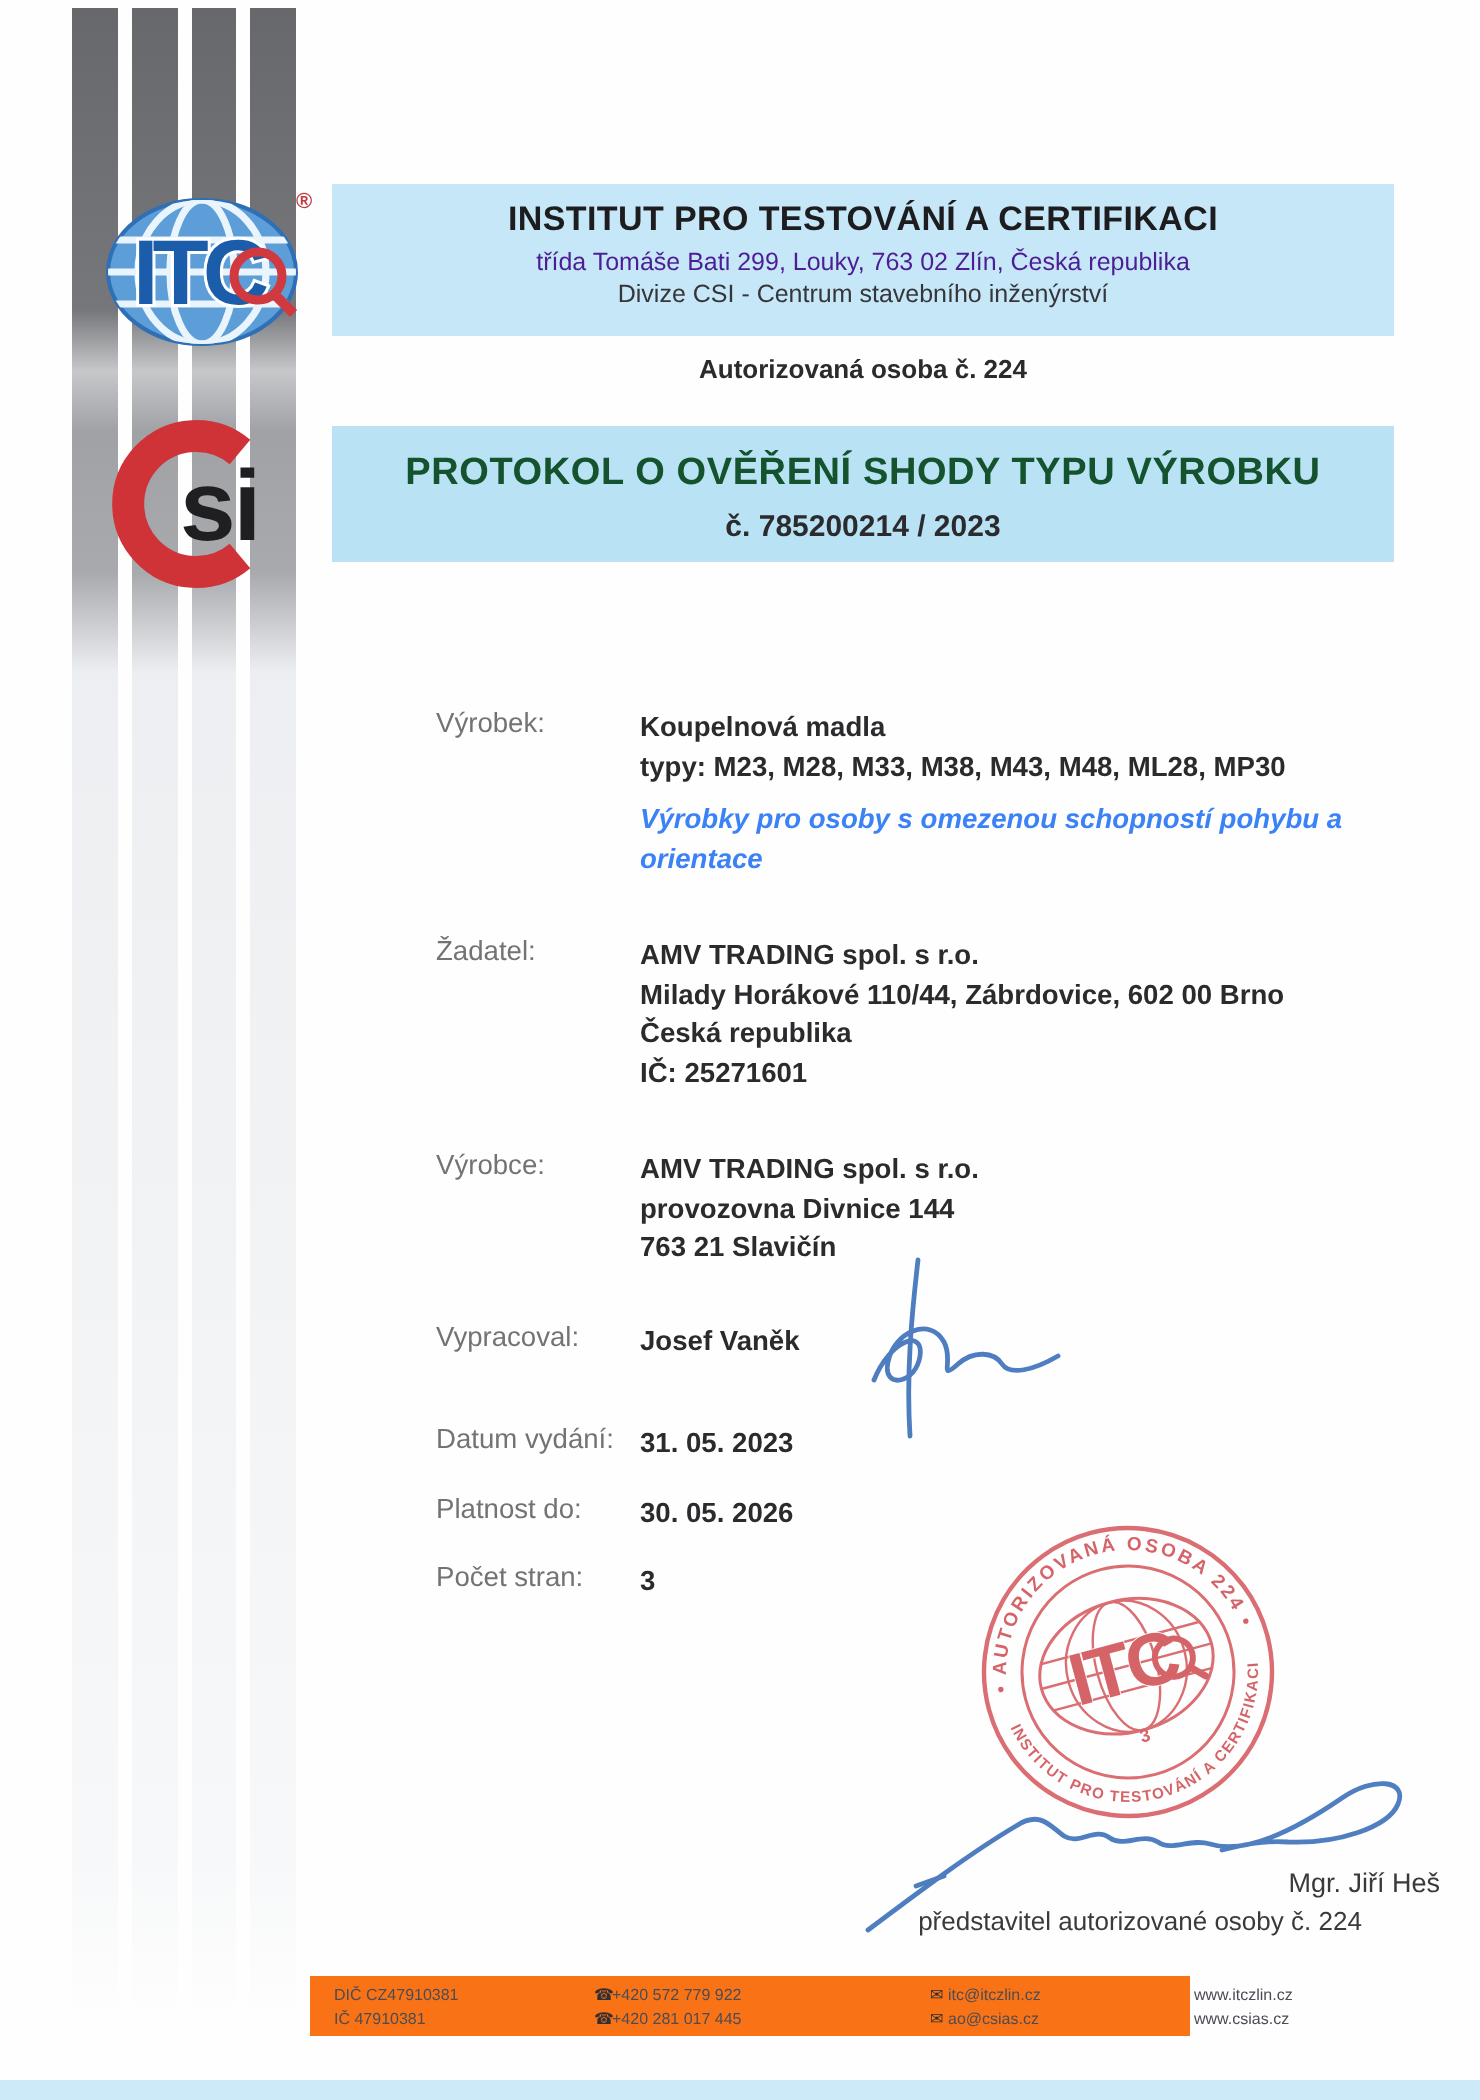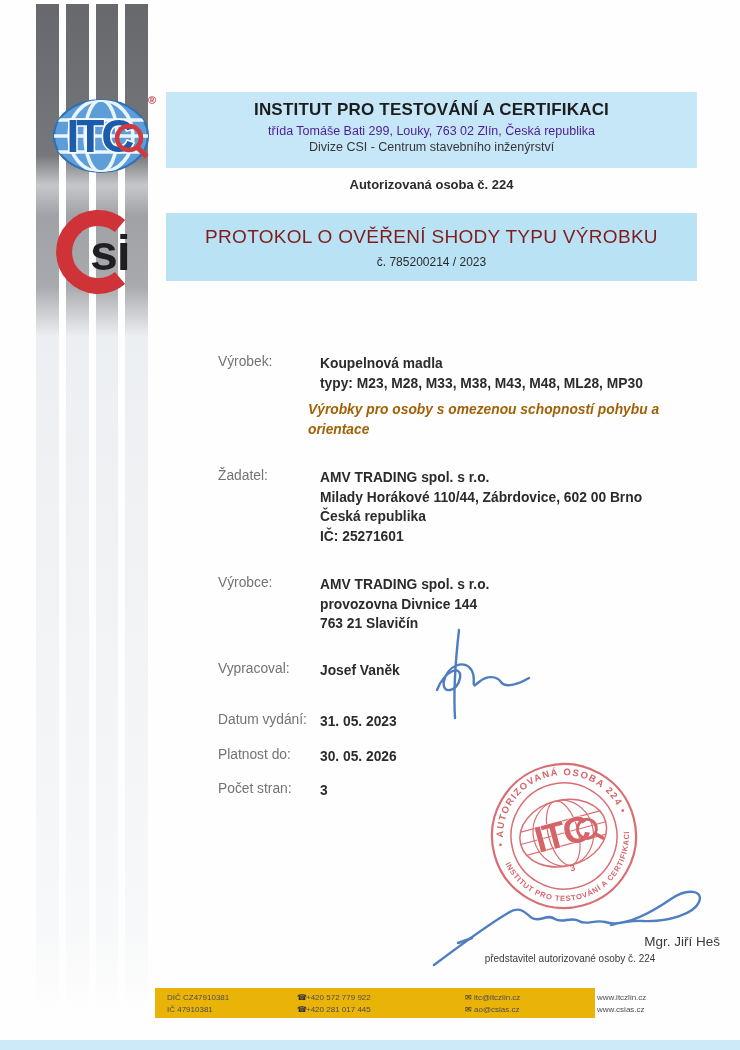--- a/index.html
+++ b/index.html
@@ -20,37 +20,37 @@
     rgba(203,210,218,0.24) 65%,
     rgba(206,213,220,0.14) 92%,
     rgba(206,213,220,0) 100%);}
   
   .header-band{position:absolute;left:166px;top:92px;width:531px;height:76px;background:#c6e7f7;text-align:center;}
   .org-name{margin-top:8px;font-size:17px;font-weight:bold;color:#1d1d1f;letter-spacing:.2px;}
   .org-address{margin-top:4px;font-size:12.5px;color:#4c1d95;}
   .org-division{margin-top:2px;font-size:12.5px;color:#35353a;}
   .auth-line{position:absolute;left:166px;top:177px;width:531px;text-align:center;font-size:13px;font-weight:bold;color:#2b2b2e;}
   .title-box{position:absolute;left:166px;top:213px;width:531px;height:68px;background:#b9e2f4;text-align:center;}
-  .title-main{margin-top:13px;font-size:19px;font-weight:normal;color:#7f1d1d;letter-spacing:.3px;}
-  .title-num{margin-top:7px;font-size:12px;font-weight:normal;color:#2b2b2e;}
+  .title-main{margin-top:13px;font-size:19px;font-weight:bold;color:#14532d;letter-spacing:.3px;}
+  .title-num{margin-top:7px;font-size:15px;font-weight:bold;color:#2b2b2e;}
   
   .itc-logo{position:absolute;left:50px;top:90px;}
   .csi-logo{position:absolute;left:52px;top:203px;}
   
   .flabel{position:absolute;left:218px;font-size:13.8px;color:#737373;}
   .fval{position:absolute;left:320px;font-size:13.8px;font-weight:bold;color:#2b2b2e;line-height:19.5px;}
-  .note{position:absolute;left:308px;width:372px;font-size:13.8px;font-weight:bold;font-style:italic;color:#a16207;line-height:20px;}
+  .note{position:absolute;left:320px;width:372px;font-size:13.8px;font-weight:bold;font-style:italic;color:#3b82f6;line-height:20px;}
   
   .sig1{position:absolute;left:415px;top:628px;}
   .sig2{position:absolute;left:428px;top:882px;}
   .stamp{position:absolute;left:478px;top:750px;opacity:.85;}
   .sign-name{position:absolute;left:420px;top:934px;width:300px;text-align:right;font-size:13.5px;color:#3a3a3e;}
-  .sign-role{position:absolute;left:400px;top:953px;width:340px;text-align:center;font-size:10px;color:#3a3a3e;}
-  
-  .footer-band{position:absolute;left:155px;top:988px;width:440px;height:30px;background:#eab308;font-size:8px;color:#4c4c54;}
+  .sign-role{position:absolute;left:400px;top:953px;width:340px;text-align:center;font-size:13px;color:#3a3a3e;}
+  
+  .footer-band{position:absolute;left:155px;top:988px;width:440px;height:30px;background:#f97316;font-size:8px;color:#4c4c54;}
   .fcol{position:absolute;top:4px;line-height:11.5px;white-space:nowrap;}
   .fc1{left:12px;} .fc2{left:142px;} .fc3{left:310px;} .fc4{left:442px;}
   .ficon{display:inline-block;width:9px;font-size:8px;color:#2f2f34;}
   .bottom-strip{position:absolute;left:0;top:1040px;width:740px;height:10px;background:#cdeaf8;}
   svg text{font-family:"Liberation Sans",sans-serif;}
 </style>
 </head>
 <body>
 
 <div class="page">

